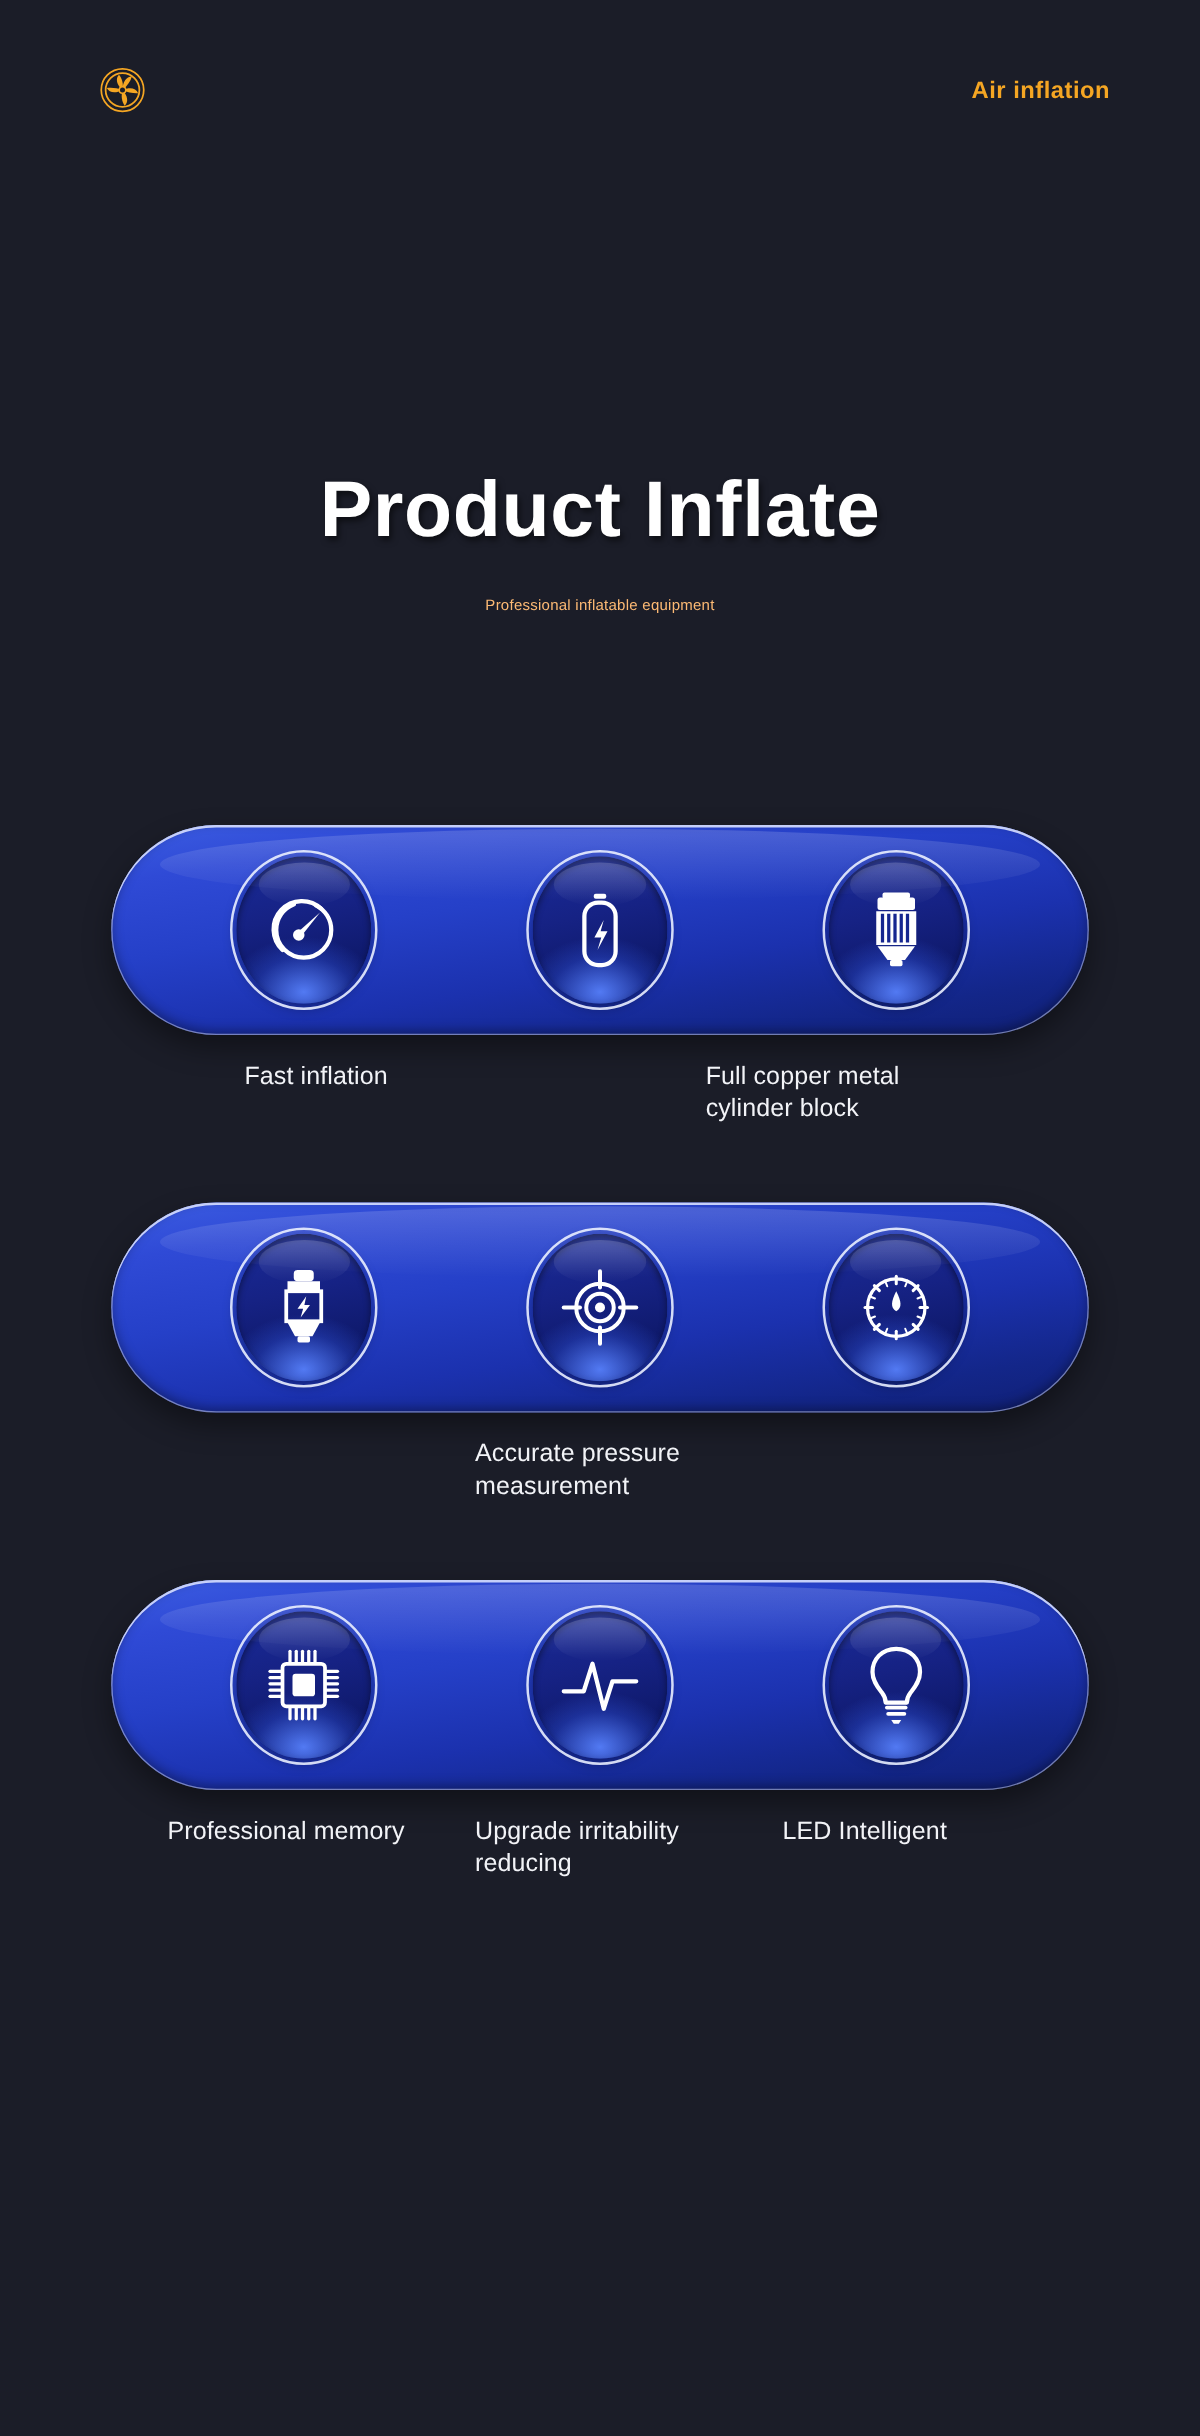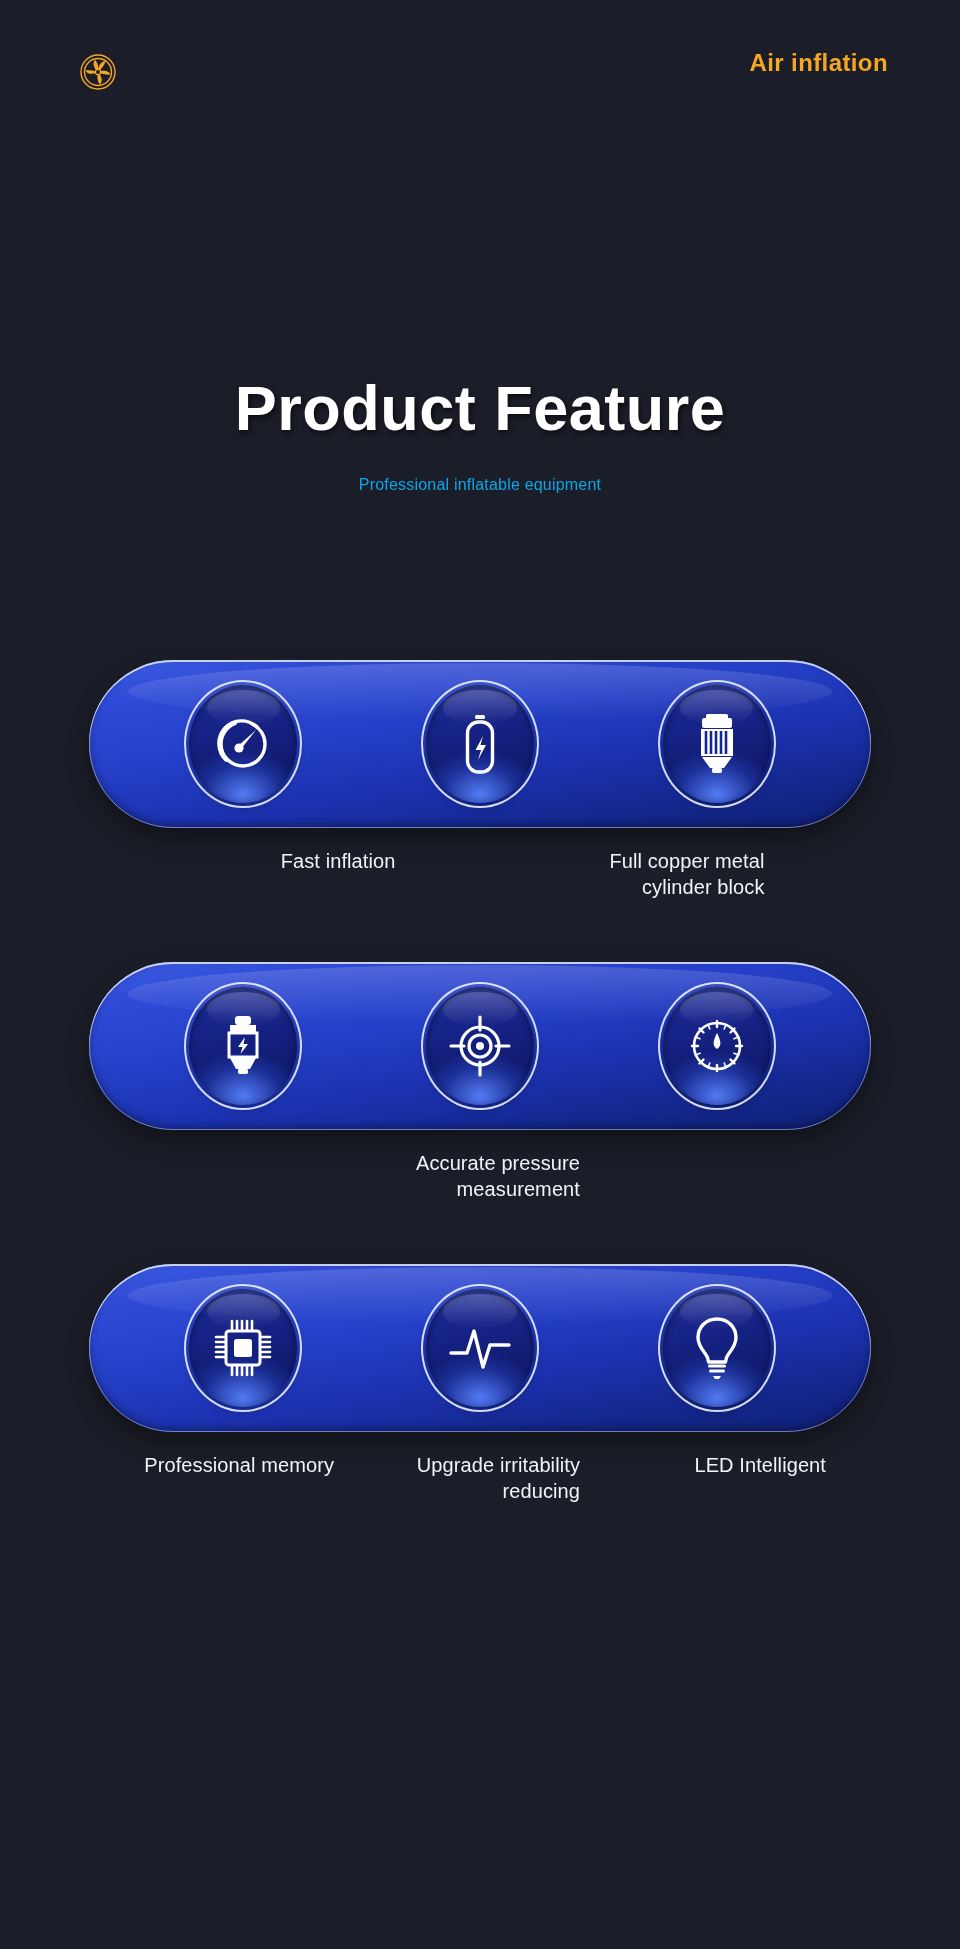--- a/index.html
+++ b/index.html
@@ -32,22 +32,22 @@
     top: 72px;
     width: 40px;
     height: 40px;
     transform: translate(-50%, -50%);
   }
   .brand-logo svg { display:block; width:40px; height:40px; }
 
   .brand-title {
     position: absolute;
     right: 72px;
-    top: 49px;
-    font-size: 24px;
+    top: 62px;
+    font-size: 19px;
     font-weight: 700;
     letter-spacing: 0.4px;
     color: #f5a623;
     white-space: nowrap;
   }
 
   
   .hero {
     position: absolute;
     top: 372px;
@@ -58,23 +58,23 @@
   .hero-title {
     font-size: 63px;
     line-height: 72px;
     font-weight: 900;
     color: #ffffff;
     letter-spacing: 0.5px;
     text-shadow: 2px 3px 5px rgba(0,0,0,0.55);
   }
   .hero-sub {
     margin-top: 33px;
-    font-size: 16px;
+    font-size: 12px;
     line-height: 15px;
-    color: #0ea5e9;
+    color: #fdba74;
     letter-spacing: 0.2px;
   }
 
   
   .rows {
     position: absolute;
     top: 660px;
     left: 0;
     width: 960px;
   }
@@ -164,21 +164,21 @@
     position: relative;
     margin: 0 auto;
     width: 782px;
     display: flex;
     justify-content: space-around;
     padding: 0 22px;
     margin-top: 20px;
   }
   .label {
     width: 200px;
-    text-align: right;
+    text-align: left;
     font-size: 20px;
     line-height: 26px;
     color: #f2f3f7;
     letter-spacing: 0.1px;
   }
 </style>
 </head>
 <body style="background: rgb(27, 29, 40);">
 
 <div class="page" style="background: rgb(27, 29, 40);">
@@ -197,21 +197,21 @@
           <path d="M20 20 C15.3 15.6 14.1 11 17.2 7.7 C19.8 11 20.9 15 20 20Z" fill="#f5a623" stroke="none"></path>
         </g>
         <circle cx="20" cy="20" r="2.6" fill="#1b1d28" stroke="#f5a623" stroke-width="1.2"></circle>
       </svg>
     </div>
 
     <div class="brand-title" style="color: rgb(245, 166, 35);">Air inflation</div>
   </div>
 
   <div class="hero">
-    <div class="hero-title">Product Feature</div>
+    <div class="hero-title">Product Inflate</div>
     <div class="hero-sub">
       <div>Professional inflatable equipment</div>
     </div>
   </div>
 
   <div class="rows">
 
     <div class="feature-row">
       <div class="pill">
         <div class="pill-inner">

